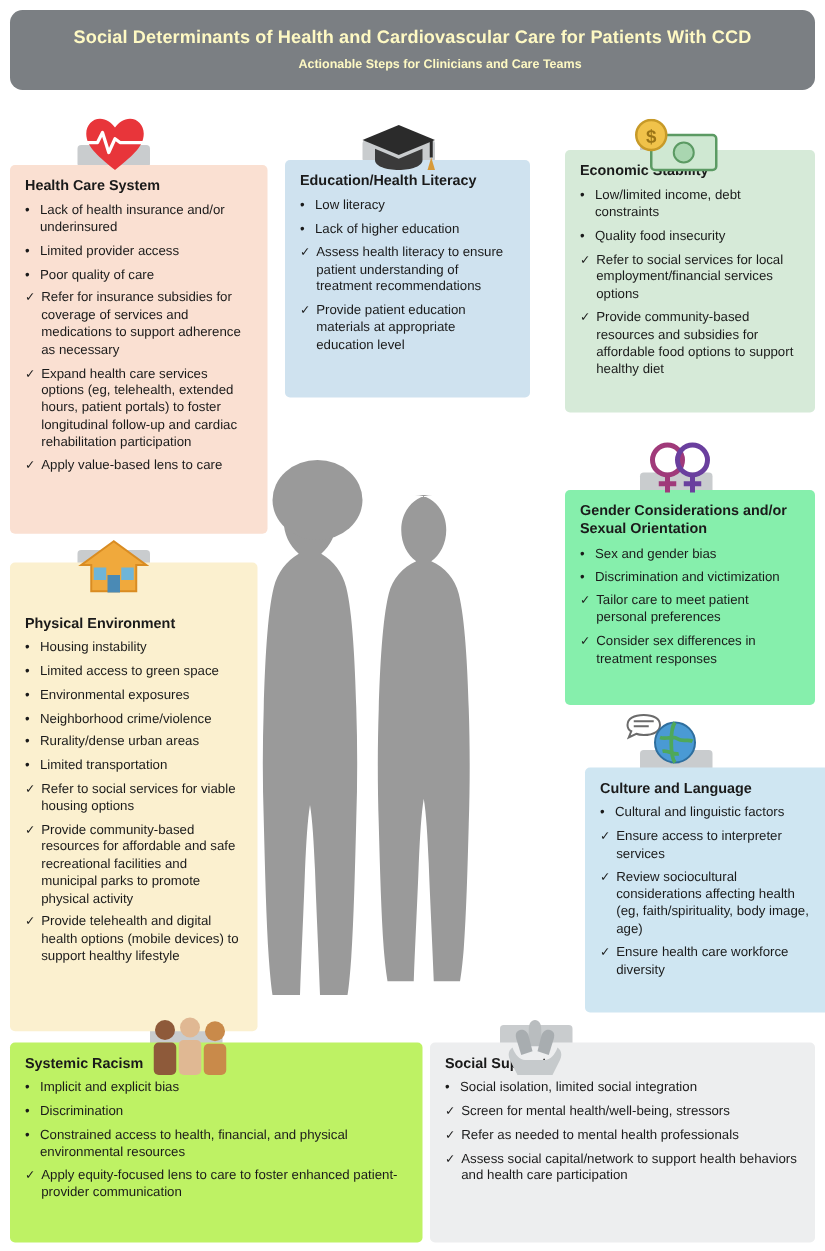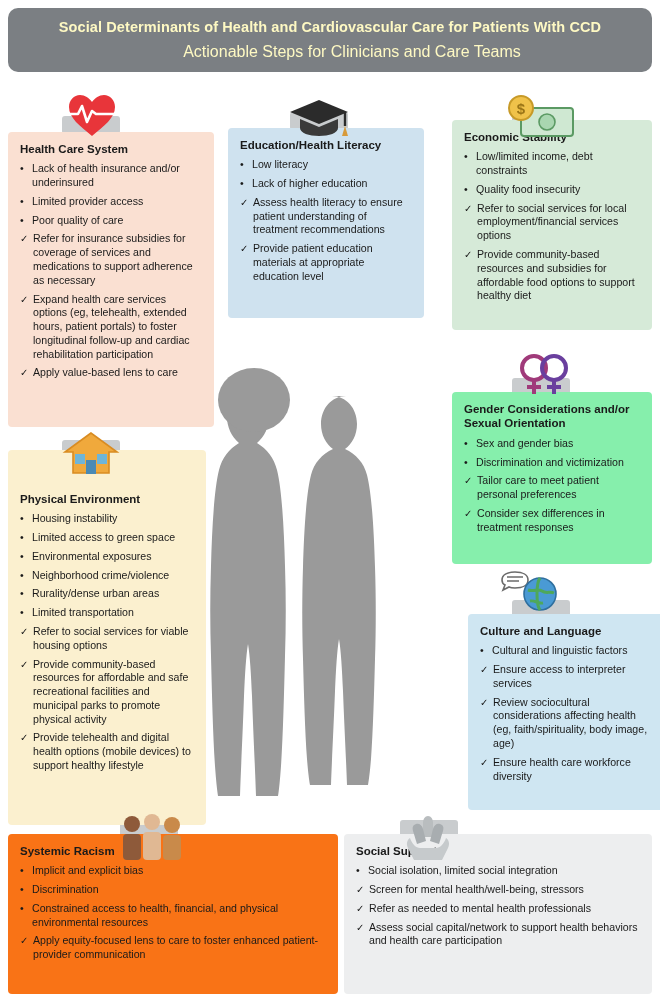--- a/index.html
+++ b/index.html
@@ -16,21 +16,21 @@
   .header{
     position:absolute;left:8px;top:8px;width:644px;height:64px;
     background:#7b7f83;border-radius:10px;
     display:flex;flex-direction:column;align-items:center;justify-content:center;
     color:#fef9c3;text-align:center;
   }
   .header .title{
     font-size:14.5px;font-weight:bold;letter-spacing:0.1px;line-height:1.2;
   }
   .header .subtitle{
-    font-size:16px;font-weight:normal;margin-top:6px;line-height:1.2;margin-left:44px;
+    font-size:10px;font-weight:bold;margin-top:6px;line-height:1.2;margin-left:44px;
   }
 
   
   .silhouette{
     position:absolute;left:196px;top:330px;width:220px;height:510px;
     z-index:1;
   }
 
   
   .panel{
@@ -64,21 +64,21 @@
   .panel li.chk{padding-left:13px;}
   .panel li.chk .mk{font-size:10px;}
 
   
   .p-health{background:#fae0d2;}
   .p-edu{background:#cfe2ef;}
   .p-econ{background:#d6ead8;}
   .p-gender{background:#86efac;}
   .p-culture{background:#cfe6f2;}
   .p-phys{background:#fbf0cf;}
-  .p-racism{background:#f97316;}
+  .p-racism{background:#bef264;}
   .p-social{background:#edeeef;}
 
   
   .icon{
     position:absolute;z-index:3;
   }
   .icon svg{display:block;}
 
   
   .tab{

